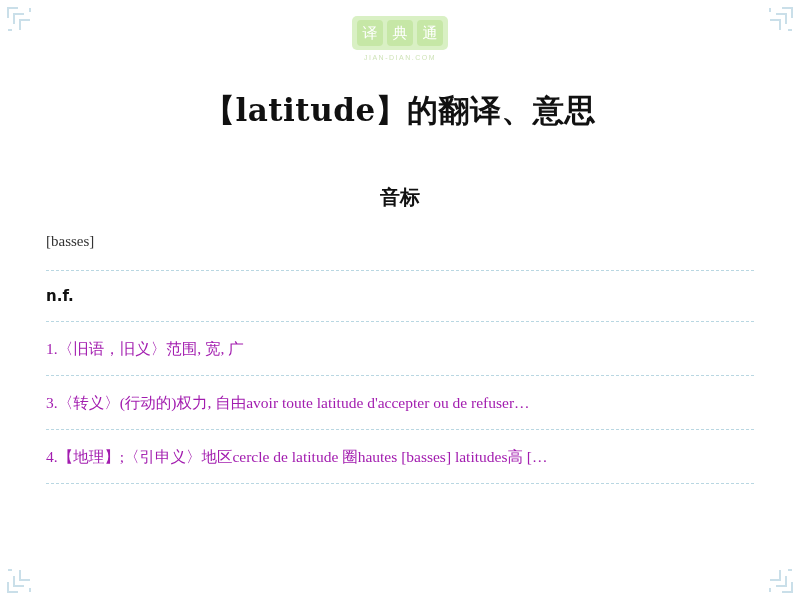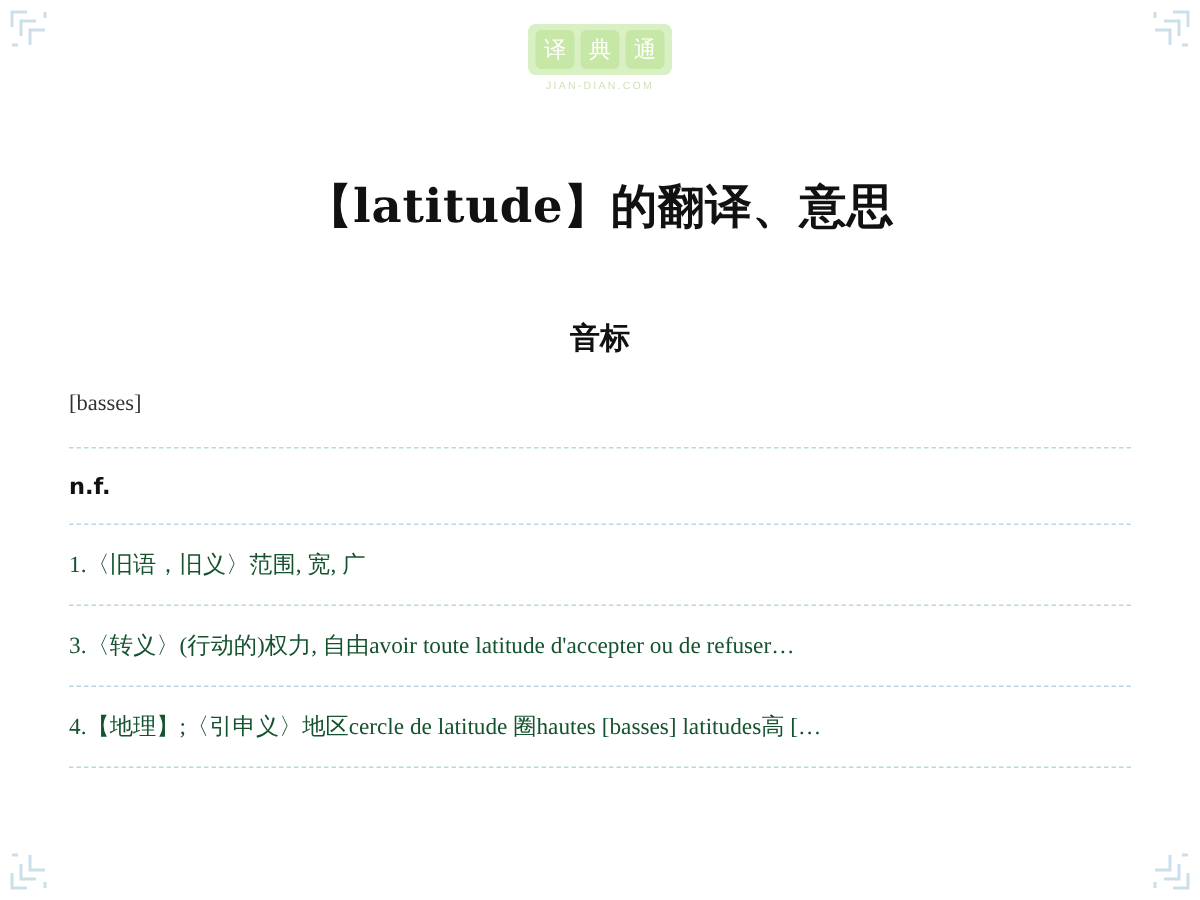--- a/index.html
+++ b/index.html
@@ -69,21 +69,21 @@
 
   
   .page {
     position: absolute;
     left: 0; right: 0; top: 0;
     padding: 0 46px;
     box-sizing: border-box;
   }
   h1.title {
     margin: 0;
-    padding-top: 116px;
+    padding-top: 88px;
     text-align: center;
     font-family: "DejaVu Serif", serif;
     font-weight: bold;
     font-size: 31px;
     line-height: 44px;
     color: #111111;
     letter-spacing: 0.5px;
   }
 
   .section-head {
@@ -119,21 +119,21 @@
     font-weight: bold;
     font-size: 15px;
     color: #111111;
   }
 
   .sense {
     margin-top: 17px;
     font-family: "Liberation Serif", serif;
     font-size: 15.5px;
     line-height: 20px;
-    color: #14532d;
+    color: #a21caf;
     white-space: nowrap;
     overflow: hidden;
     text-overflow: clip;
   }
 </style>
 </head>
 <body>
 
 <div class="corner corner-tl">
   <svg width="34" height="34" viewBox="0 0 34 34" xmlns="http://www.w3.org/2000/svg">

